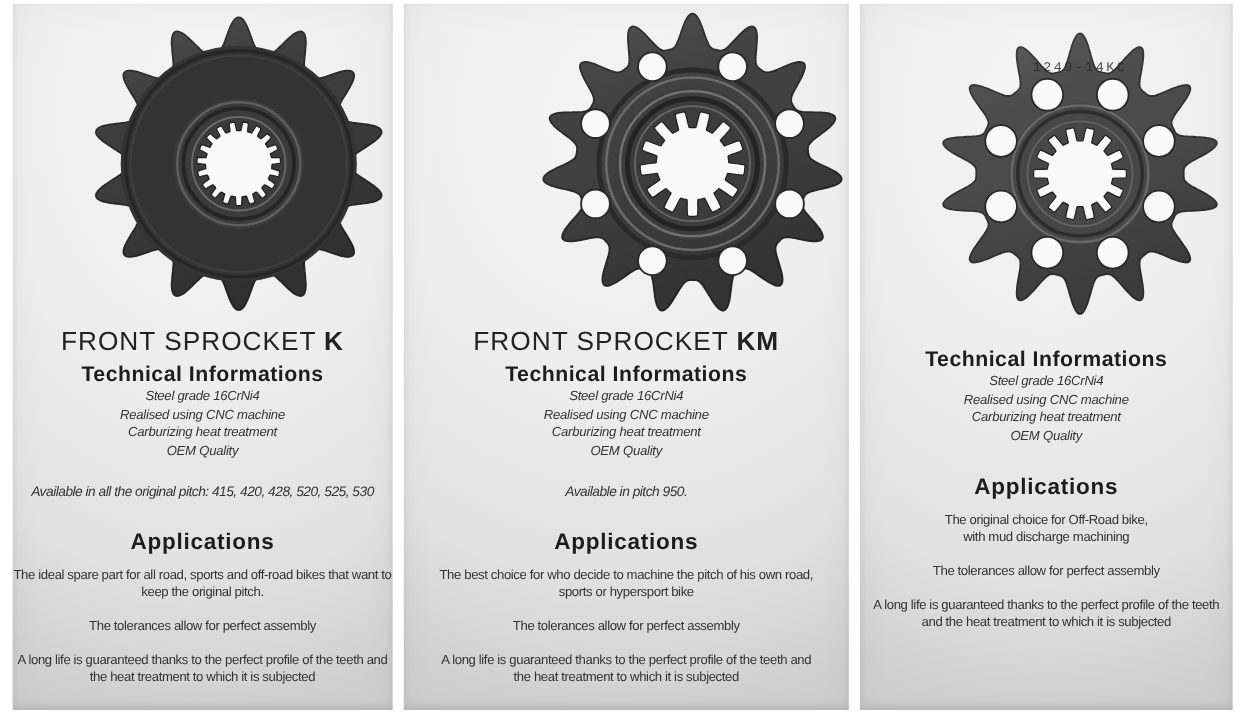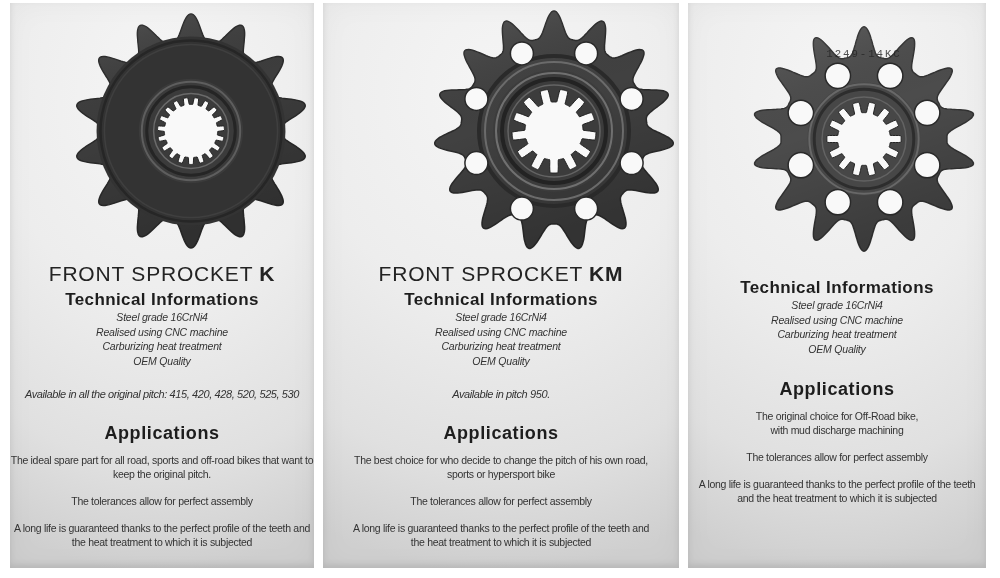--- a/index.html
+++ b/index.html
@@ -93,21 +93,21 @@
         </svg>
       </div>
     <div class="title"><span>FRONT SPROCKET</span><b class="variant">KM</b></div>
     <div class="tech-h">Technical Informations</div>
     <div class="tech-line">Steel grade 16CrNi4</div>
     <div class="tech-line">Realised using CNC machine</div>
     <div class="tech-line">Carburizing heat treatment</div>
     <div class="tech-line">OEM Quality</div>
     <div class="avail">Available in pitch 950.</div>
     <div class="app-h">Applications</div>
-    <p class="app-p">The best choice for who decide to change the pitch of his own road, sports or hypersport bike</p>
+    <p class="app-p">The best choice for who decide to machine the pitch of his own road, sports or hypersport bike</p>
     <p class="app-p">The tolerances allow for perfect assembly</p>
     <p class="app-p">A long life is guaranteed thanks to the perfect profile of the teeth and the heat treatment to which it is subjected</p>
   </div>
 
   <div class="card card-kc">
     <div class="sprocket-wrap">
         <svg viewBox="-125 -125 250 250" width="244" height="244">
           <defs>
             <linearGradient id="sheen2" x1="0" y1="0" x2="0.35" y2="1">
               <stop offset="0" stop-color="#ffffff" stop-opacity="0.14"></stop>

